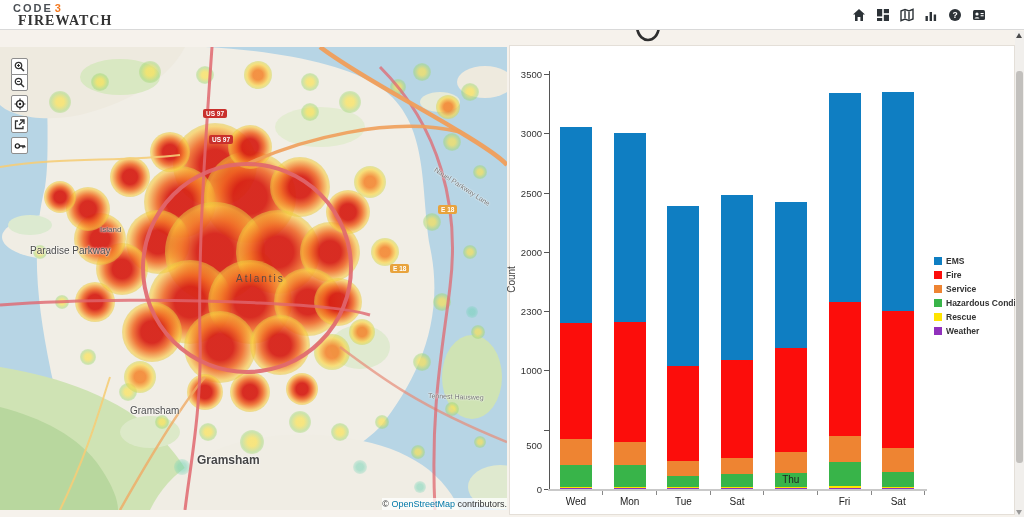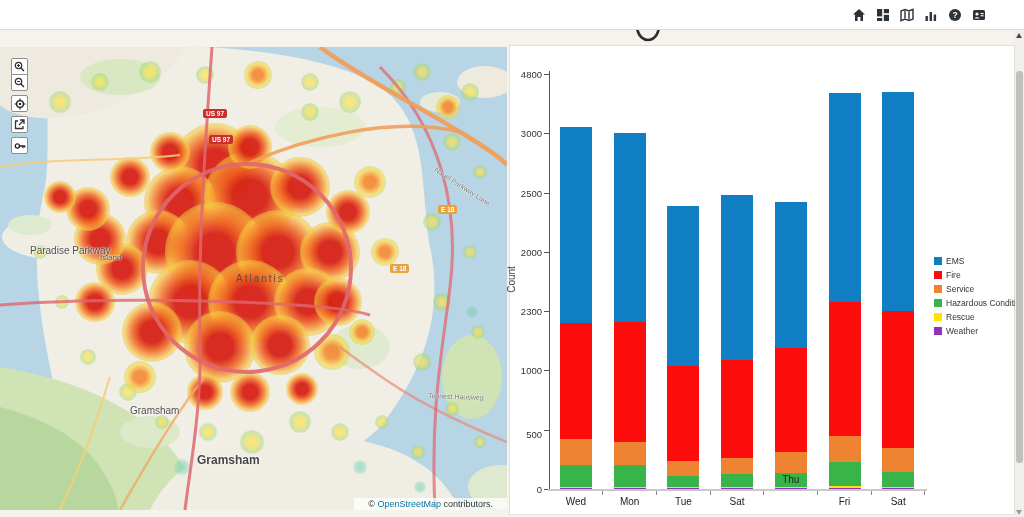--- a/index.html
+++ b/index.html
@@ -26,71 +26,75 @@
                background:#b7d5e5; }
   .map-base, .map-roads { position:absolute; left:0; top:0; }
   .heat { position:absolute; left:0; top:0; width:507px; height:463px; }
   .blob { position:absolute; border-radius:50%; }
   .blob.hot  { background:radial-gradient(circle, rgba(214,28,18,.92) 0 26%, rgba(239,98,32,.85) 45%, rgba(250,200,60,.6) 65%, rgba(150,210,90,.32) 82%, rgba(150,210,90,0) 100%); }
   .blob.warm { background:radial-gradient(circle, rgba(244,130,40,.85) 0 25%, rgba(250,215,70,.68) 55%, rgba(160,215,100,.38) 80%, rgba(160,215,100,0) 100%); }
   .blob.mild { background:radial-gradient(circle, rgba(250,225,80,.68) 0 25%, rgba(160,215,110,.48) 60%, rgba(160,215,110,0) 100%); }
   .blob.cool { background:radial-gradient(circle, rgba(110,210,180,.5) 0 35%, rgba(110,210,180,0) 100%); }
 
   .place { position:absolute; color:#555; white-space:nowrap; text-shadow:0 0 2px #fff,0 0 2px #fff; z-index:6; }
-  .place.tiny { font-size:8px;margin-top:28px; }
+  .place.tiny { font-size:8px; }
   .place.small { font-size:10px; color:#4c4c4c; }
   .place.city { font-size:10px; letter-spacing:2px; color:#5d4a44; text-shadow:none; }
   .place.town { font-size:12px; font-weight:bold; color:#464646; }
   .place.street { font-size:7px; color:#777; }
 
   .shield { position:absolute; font-size:6.5px; font-weight:bold; color:#fff; padding:1px 3px;
             border-radius:2px; z-index:6; line-height:7px; }
 
   .map-controls { position:absolute; left:11px; top:11px; z-index:8; }
   .mc-btn { width:17px; height:17px; background:#fff; border:1px solid #8e8e8e; border-radius:2px;
             display:flex; align-items:center; justify-content:center; cursor:pointer; margin-bottom:4px; }
   .mc-btn.grouped { margin-bottom:-1px; border-radius:2px 2px 0 0; }
   .mc-btn.grouped2 { border-radius:0 0 2px 2px; margin-bottom:4px; }
 
   .map-title { position:absolute; left:8px; bottom:8px; font-size:23px; color:#fff; z-index:9;
                text-shadow:0 1px 3px rgba(0,0,0,.65), 0 0 2px rgba(0,0,0,.4); }
   .attribution { position:absolute; right:0; bottom:0; background:rgba(255,255,255,.75);
-                 font-size:9px; color:#333; padding:1px 14px; z-index:9; }
+                 font-size:9px; color:#333; padding:1px 0; z-index:9; }
   .attribution a { color:#0078a8; text-decoration:none; cursor:pointer; }
 
   
   .chart-panel { position:absolute; left:509px; top:45px; width:506px; height:470px; background:#fff;
                  border:1px solid #e4dfd8; z-index:4; }
   .ylabel { position:absolute; left:-12px; top:228px; transform:rotate(-90deg); font-size:10px; color:#444; }
   .ytick { position:absolute; font-size:9.5px; color:#333; text-align:right; width:30px; }
   .ytickmark { position:absolute; width:5px; height:1px; background:#555; }
   .xtickmark { position:absolute; width:1px; height:4px; background:#888; }
   .yaxis { position:absolute; width:1px; background:#555; }
   .xaxis { position:absolute; height:2px; background:#c9c9c9; }
   .xlab { position:absolute; font-size:10px; color:#222; transform:translateX(-50%); }
   .seg { position:absolute; cursor:pointer; }
   .legend { position:absolute; left:424px; top:210px; z-index:5; }
   .leg-row { display:flex; align-items:center; margin-bottom:4px; cursor:pointer; }
   .leg-sw { width:8px; height:8px; margin-right:4px; flex:0 0 auto; }
-  .leg-tx { font-size:8.5px; color:#333; white-space:nowrap; }
+  .leg-tx { font-size:8.5px; color:#333; white-space:nowrap;font-weight:bold; }
 
   
   .scrollbar { position:absolute; right:0; top:31px; width:9px; height:486px; background:#f1efec; z-index:40; }
   .sb-thumb { position:absolute; left:1px; top:40px; width:7px; height:392px; background:#c2c0bd; border-radius:3px; cursor:grab; }
   .sb-up { position:absolute; left:1px; top:2px; width:0; height:0; border-left:3.5px solid transparent;
            border-right:3.5px solid transparent; border-bottom:5px solid #4a4a4a; cursor:pointer; }
   .sb-dn { position:absolute; left:1px; bottom:2px; width:0; height:0; border-left:3.5px solid transparent;
            border-right:3.5px solid transparent; border-top:5px solid #9a9a9a; cursor:pointer; }
 </style>
 </head>
 <body>
 
 <div class="page">
 
   <header class="hdr">
+    <div class="logo">
+      <div class="logo-top"><span>CODE</span><span class="accent">3</span></div>
+      <div class="logo-bot">FIREWATCH</div>
+    </div>
     <nav class="nav-icons" id="navIcons">
         <div class="nico" title="Home">
           <svg width="14" height="14" viewBox="0 0 14 14">
             <path d="M7,1 L13,6.5 H11 V13 H8.4 V9 H5.6 V13 H3 V6.5 H1 Z" fill="#2c3237"></path>
           </svg>
         </div>
         <div class="nico" title="Dashboard">
           <svg width="14" height="14" viewBox="0 0 14 14">
             <rect x="1" y="1" width="5.2" height="7.4" fill="#2c3237"></rect>
             <rect x="7.8" y="1" width="5.2" height="4.2" fill="#2c3237"></rect>
@@ -297,33 +301,33 @@
       <span>contributors.</span>
     </div>
   </section>
 
   <section class="chart-panel">
     <div class="ylabel">Count</div>
     <div id="chart">
         <div class="yaxis" style="left:38.5px;top:25px;height:418px"></div>
         <div class="ytick" style="left:2px;top:438px">0</div>
         <div class="ytickmark" style="left:33.5px;top:443px"></div>
-        <div class="ytick" style="left:2px;top:383px">500</div>
+        <div class="ytick" style="left:2px;top:394px">500</div>
         <div class="ytickmark" style="left:33.5px;top:383.7142857142857px"></div>
         <div class="ytick" style="left:2px;top:319.42857142857144px">1000</div>
         <div class="ytickmark" style="left:33.5px;top:324.42857142857144px"></div>
         <div class="ytick" style="left:2px;top:260.1428571428571px">2300</div>
         <div class="ytickmark" style="left:33.5px;top:265.1428571428571px"></div>
         <div class="ytick" style="left:2px;top:200.85714285714283px">2000</div>
         <div class="ytickmark" style="left:33.5px;top:205.85714285714283px"></div>
         <div class="ytick" style="left:2px;top:141.57142857142856px">2500</div>
         <div class="ytickmark" style="left:33.5px;top:146.57142857142856px"></div>
         <div class="ytick" style="left:2px;top:82.28571428571428px">3000</div>
         <div class="ytickmark" style="left:33.5px;top:87.28571428571428px"></div>
-        <div class="ytick" style="left:2px;top:23px">4800</div>
+        <div class="ytick" style="left:2px;top:23px">3500</div>
         <div class="ytickmark" style="left:33.5px;top:28px"></div>
         <div class="xaxis" style="left:37.5px;top:443px;width:379px"></div>
         <div class="xtickmark" style="left:92.2px;top:445px"></div>
         <div class="xtickmark" style="left:145.9px;top:445px"></div>
         <div class="xtickmark" style="left:199.60000000000002px;top:445px"></div>
         <div class="xtickmark" style="left:253.3px;top:445px"></div>
         <div class="xtickmark" style="left:307px;top:445px"></div>
         <div class="xtickmark" style="left:360.70000000000005px;top:445px"></div>
         <div class="xtickmark" style="left:414.40000000000003px;top:445px"></div>
         <div class="seg" title="Sun Weather: 5" style="left:50px;top:442.40714285714284px;width:32px;height:0.8px;background:#9031bc"></div>

